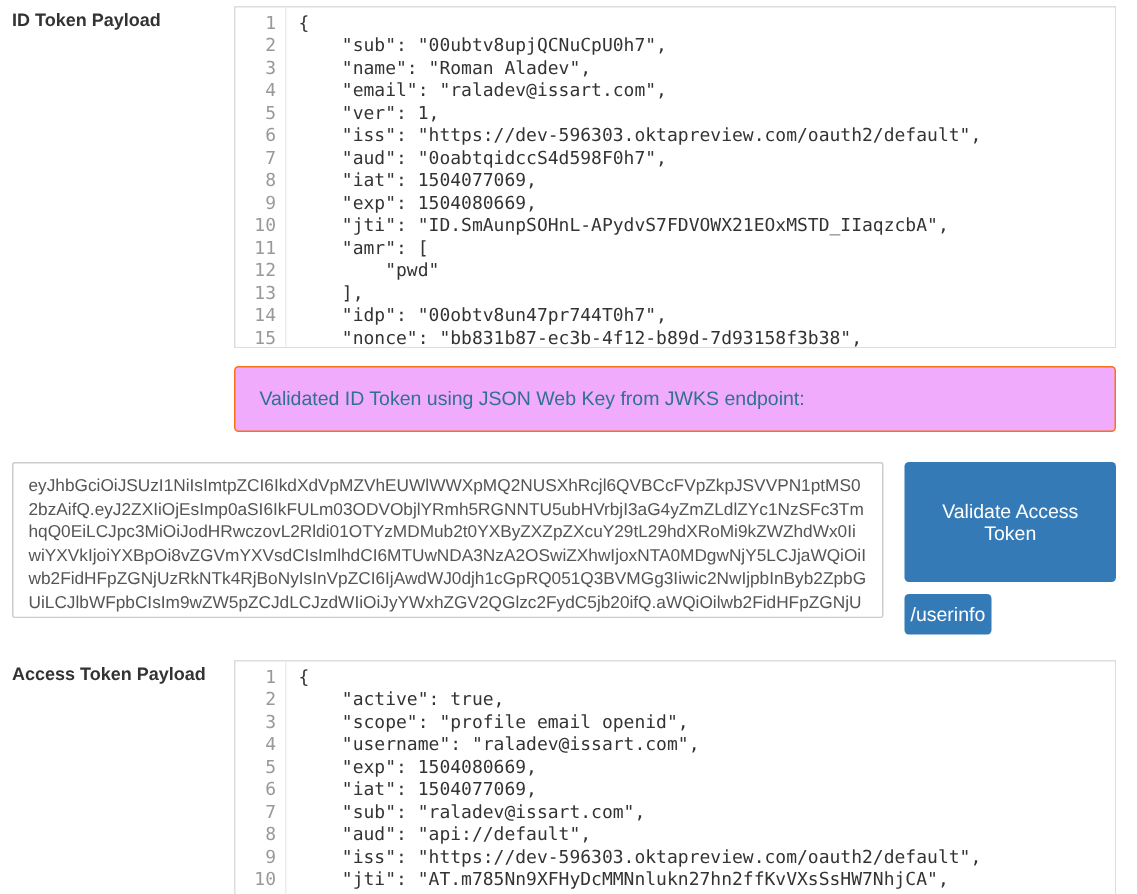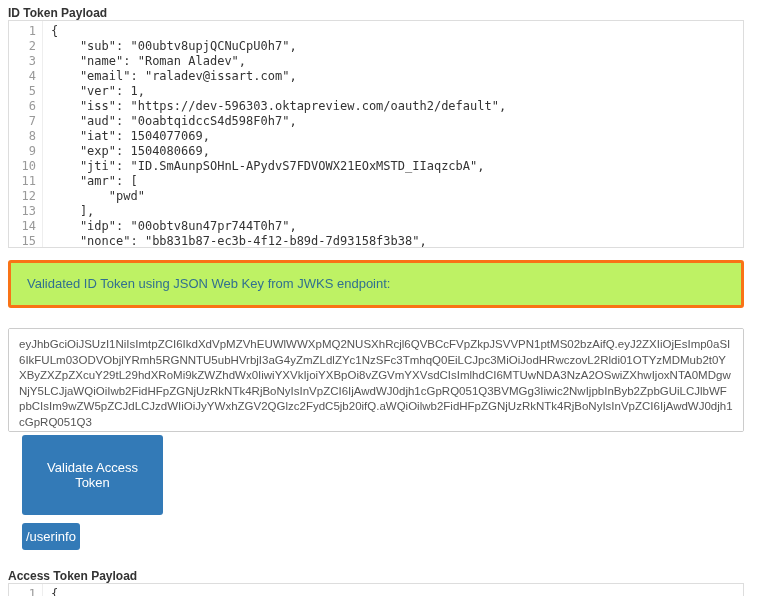--- a/index.html
+++ b/index.html
@@ -6,21 +6,20 @@
     body {
       font-family: -apple-system, BlinkMacSystemFont, "Segoe UI", Helvetica, Arial, sans-serif;
       font-size: 13px;
       color: #333;
       background: #fff;
       padding: 4px 14px 10px 8px;
     }
     .row {
       display: flex;
       margin-bottom: 9px;
-      flex-direction: column;
     }
     .label-col {
       width: 148px;
       flex-shrink: 0;
       font-weight: 700;
       font-size: 12px;
       color: #333;
       padding-top: 2px;
     }
     .content-col {
@@ -56,22 +55,22 @@
       border-right: 1px solid #eee;
       user-select: none;
     }
     .code-lines {
       margin-left: 34px;
       padding: 3px 8px;
       white-space: pre;
       color: #333;
     }
     .validated-box {
-      background: #bef264;
-      border: 3px solid #f97316;
+      background: #f0abfc;
+      border: 1px solid #f97316;
       color: #31708f;
       border-radius: 3px;
       padding: 12px 16px;
       font-size: 13px;
       margin-top: 12px;
       line-height: 1.4;
     }
     .validated-box .link {
       color: #31708f;
     }

